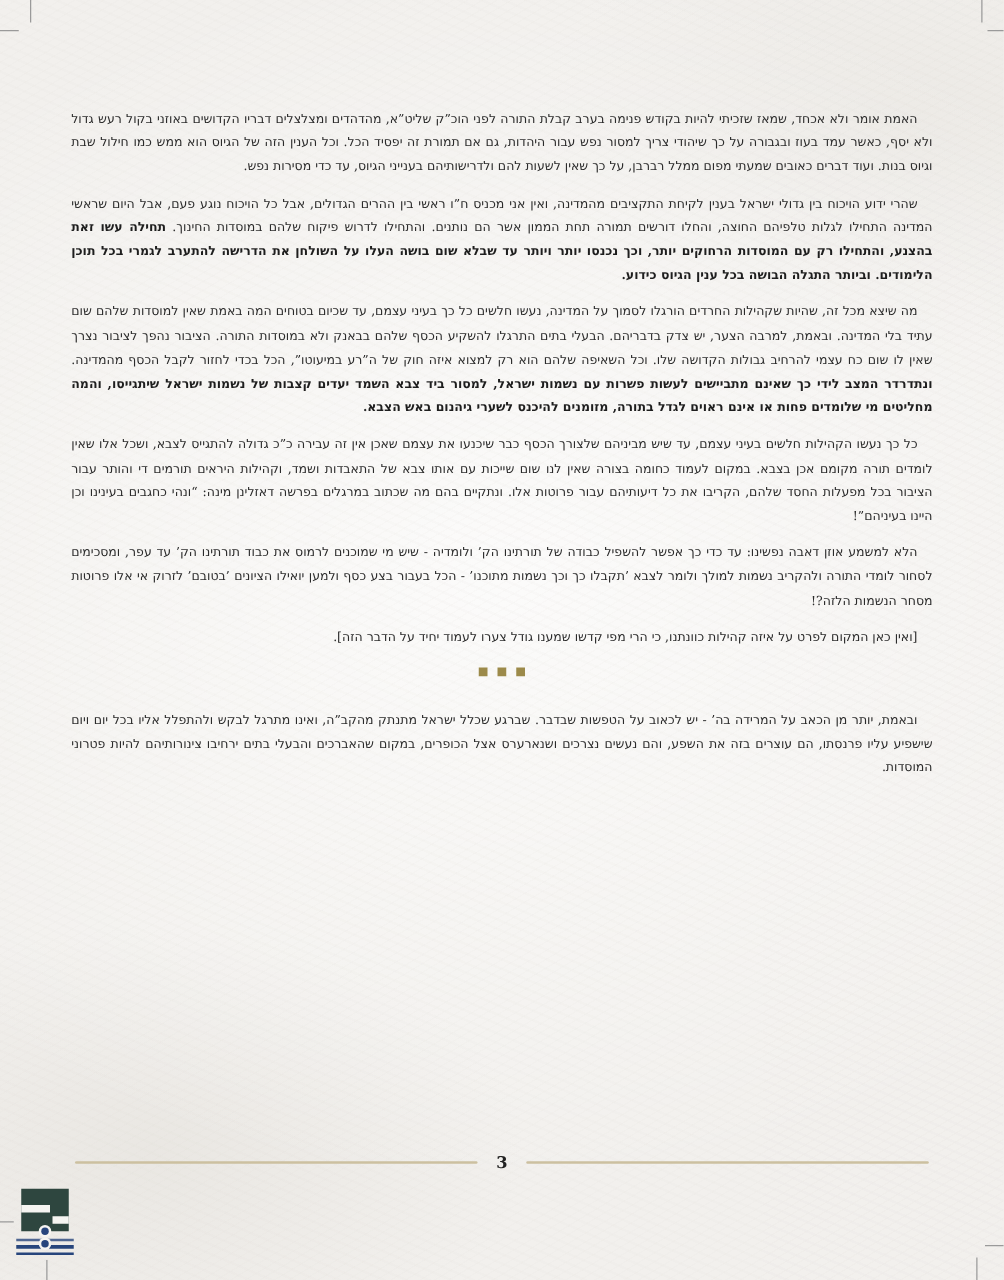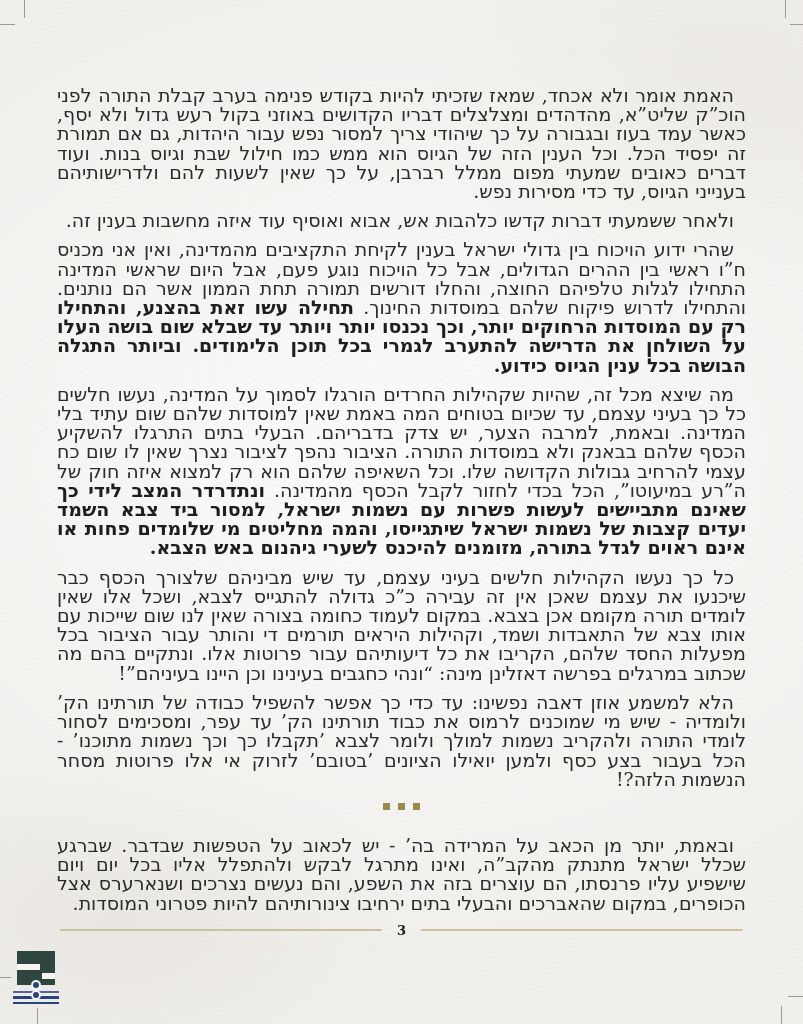--- a/index.html
+++ b/index.html
@@ -26,21 +26,21 @@
   .crop.tr-h{right:0;top:24px;width:13px;height:1px;}
   .crop.br-h{right:0;top:996px;width:15px;height:1px;}
   .crop.br-v{left:781px;bottom:0;width:1px;height:18px;}
   .crop.bl-h{left:0;top:977px;width:11px;height:1px;}
   .crop.bl-v{left:37px;bottom:0;width:1px;height:16px;}
 
   
   .text-block{
     position:absolute;top:86px;right:57px;left:57px;height:834px;overflow:hidden;
     direction:rtl;text-align:justify;
-    font-size:19px;line-height:19.2px;
+    font-size:10px;line-height:19.2px;
   }
   .para{margin:0 0 10px 0;text-indent:12px;}
   .para .b{font-weight:bold;color:#1e1e1e;}
   .separator{
     text-align:center;margin:14px 0 26px 0;text-indent:0;line-height:0;
   }
   .separator .sq{
     display:inline-block;width:7px;height:7px;margin:0 4px;
     background:var(--sep-color,#9c8a4a);
   }
@@ -76,25 +76,25 @@
 <div class="crop tl-h"></div>
 <div class="crop tr-v"></div>
 <div class="crop tr-h"></div>
 <div class="crop br-h"></div>
 <div class="crop br-v"></div>
 <div class="crop bl-h"></div>
 <div class="crop bl-v"></div>
 
 <div class="text-block">
     <p class="para"><span>האמת אומר ולא אכחד, שמאז שזכיתי להיות בקודש פנימה בערב קבלת התורה לפני הוכ”ק שליט”א, מהדהדים ומצלצלים דבריו הקדושים באוזני בקול רעש גדול ולא יסף, כאשר עמד בעוז ובגבורה על כך שיהודי צריך למסור נפש עבור היהדות, גם אם תמורת זה יפסיד הכל. וכל הענין הזה של הגיוס הוא ממש כמו חילול שבת וגיוס בנות. ועוד דברים כאובים שמעתי מפום ממלל רברבן, על כך שאין לשעות להם ולדרישותיהם בענייני הגיוס, עד כדי מסירות נפש.</span></p>
-    <p class="para"><span>ולאחר ששמעתי דברות קדשו כלהבות אש, אבוא ואוסיף עוד איזה מחשבות בענין זה.</span></p>
     <p class="para"><span>שהרי ידוע הויכוח בין גדולי ישראל בענין לקיחת התקציבים מהמדינה, ואין אני מכניס ח”ו ראשי בין ההרים הגדולים, אבל כל הויכוח נוגע פעם, אבל היום שראשי המדינה התחילו לגלות טלפיהם החוצה, והחלו דורשים תמורה תחת הממון אשר הם נותנים. והתחילו לדרוש פיקוח שלהם במוסדות החינוך. </span><span class="b">תחילה עשו זאת בהצנע, והתחילו רק עם המוסדות הרחוקים יותר, וכך נכנסו יותר ויותר עד שבלא שום בושה העלו על השולחן את הדרישה להתערב לגמרי בכל תוכן הלימודים. וביותר התגלה הבושה בכל ענין הגיוס כידוע.</span></p>
     <p class="para"><span>מה שיצא מכל זה, שהיות שקהילות החרדים הורגלו לסמוך על המדינה, נעשו חלשים כל כך בעיני עצמם, עד שכיום בטוחים המה באמת שאין למוסדות שלהם שום עתיד בלי המדינה. ובאמת, למרבה הצער, יש צדק בדבריהם. הבעלי בתים התרגלו להשקיע הכסף שלהם בבאנק ולא במוסדות התורה. הציבור נהפך לציבור נצרך שאין לו שום כח עצמי להרחיב גבולות הקדושה שלו. וכל השאיפה שלהם הוא רק למצוא איזה חוק של ה”רע במיעוטו”, הכל בכדי לחזור לקבל הכסף מהמדינה. </span><span class="b">ונתדרדר המצב לידי כך שאינם מתביישים לעשות פשרות עם נשמות ישראל, למסור ביד צבא השמד יעדים קצבות של נשמות ישראל שיתגייסו, והמה מחליטים מי שלומדים פחות או אינם ראוים לגדל בתורה, מזומנים להיכנס לשערי גיהנום באש הצבא.</span></p>
     <p class="para"><span>כל כך נעשו הקהילות חלשים בעיני עצמם, עד שיש מביניהם שלצורך הכסף כבר שיכנעו את עצמם שאכן אין זה עבירה כ”כ גדולה להתגייס לצבא, ושכל אלו שאין לומדים תורה מקומם אכן בצבא. במקום לעמוד כחומה בצורה שאין לנו שום שייכות עם אותו צבא של התאבדות ושמד, וקהילות היראים תורמים די והותר עבור הציבור בכל מפעלות החסד שלהם, הקריבו את כל דיעותיהם עבור פרוטות אלו. ונתקיים בהם מה שכתוב במרגלים בפרשה דאזלינן מינה: “ונהי כחגבים בעינינו וכן היינו בעיניהם”!</span></p>
     <p class="para"><span>הלא למשמע אוזן דאבה נפשינו: עד כדי כך אפשר להשפיל כבודה של תורתינו הק’ ולומדיה - שיש מי שמוכנים לרמוס את כבוד תורתינו הק’ עד עפר, ומסכימים לסחור לומדי התורה ולהקריב נשמות למולך ולומר לצבא ’תקבלו כך וכך נשמות מתוכנו’ - הכל בעבור בצע כסף ולמען יואילו הציונים ’בטובם’ לזרוק אי אלו פרוטות מסחר הנשמות הלזה?!</span></p>
+    <p class="para"><span>[ואין כאן המקום לפרט על איזה קהילות כוונתנו, כי הרי מפי קדשו שמענו גודל צערו לעמוד יחיד על הדבר הזה].</span></p>
     <div class="separator"><span class="sq"></span><span class="sq"></span><span class="sq"></span></div>
     <p class="para"><span>ובאמת, יותר מן הכאב על המרידה בה’ - יש לכאוב על הטפשות שבדבר. שברגע שכלל ישראל מתנתק מהקב”ה, ואינו מתרגל לבקש ולהתפלל אליו בכל יום ויום שישפיע עליו פרנסתו, הם עוצרים בזה את השפע, והם נעשים נצרכים ושנארערס אצל הכופרים, במקום שהאברכים והבעלי בתים ירחיבו צינורותיהם להיות פטרוני המוסדות.</span></p>
   </div>
 
 <div class="footer">
   <div class="rule"></div>
   <div class="pagenum">3</div>
   <div class="rule"></div>
 </div>
 

